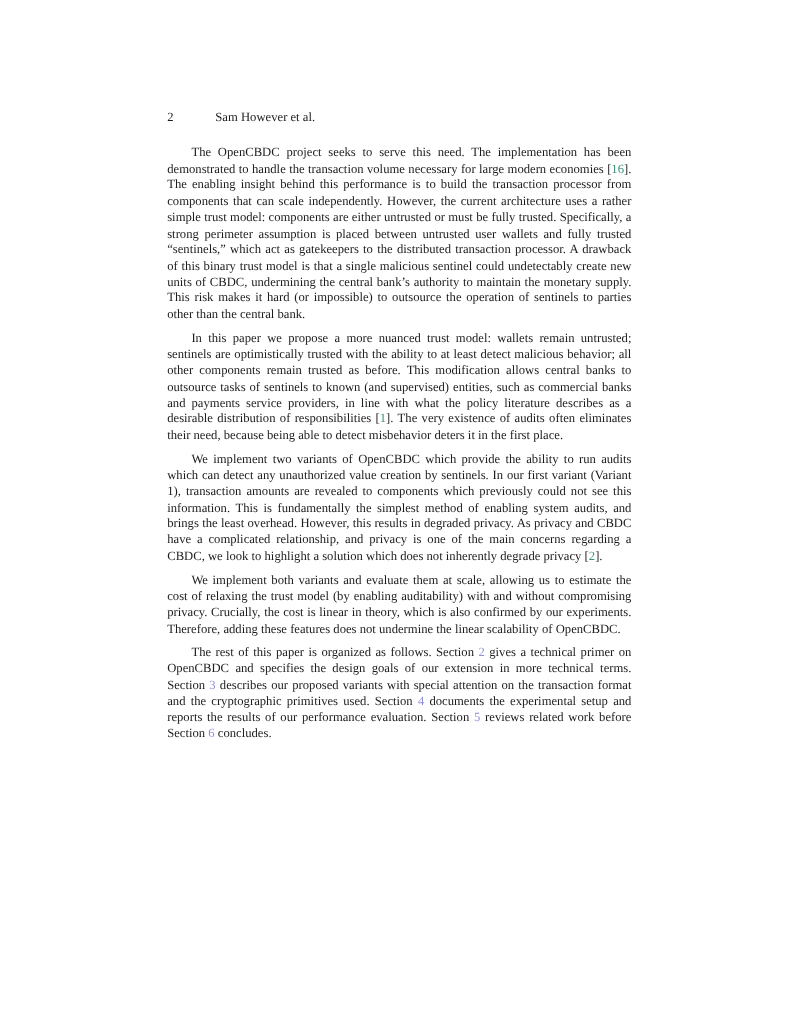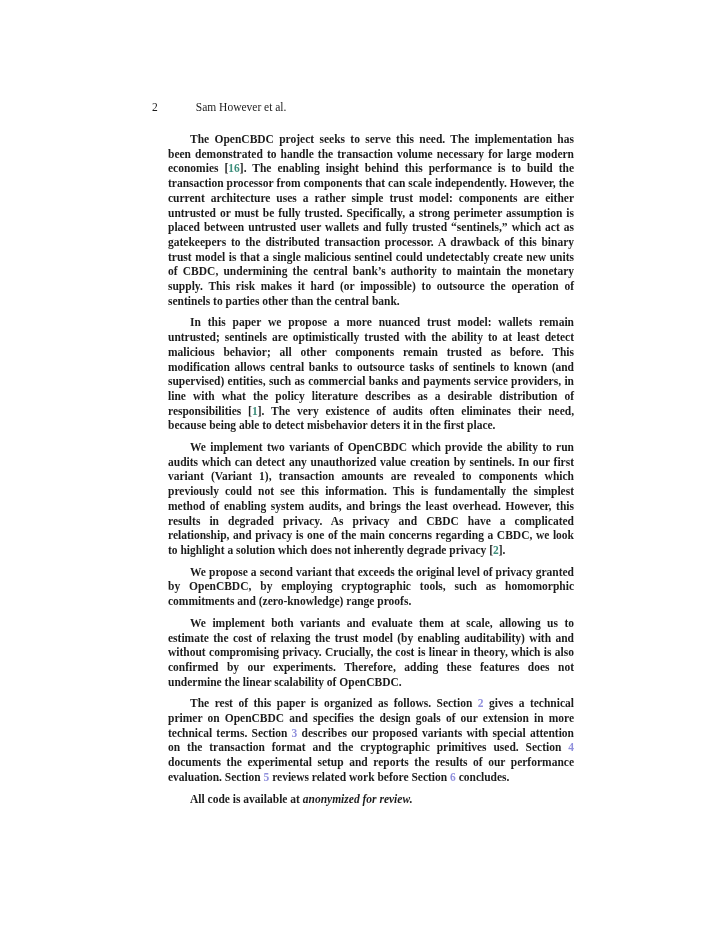--- a/index.html
+++ b/index.html
@@ -36,41 +36,38 @@
     margin-bottom: 18px;
   }
   .running-head .pagenum {
     margin-right: 38px;
   }
   .body-paragraphs p {
     font-size: 11.5px;
     line-height: 14.7px;
     text-align: justify;
     text-indent: 22px;
-    margin: 0 0 7px 16px;
+    margin: 0 0 7px 0;
     color: var(--text);
-    font-weight: bold;
   }
   .seg-text { color: var(--text); }
   .seg-cite { color: var(--cite); }
   .seg-ref  { color: var(--secref); }
   .seg-italic { font-style: italic; }
 </style>
 </head>
 <body>
 
 <div class="page">
   <div class="textblock">
     <div class="running-head">
       <span class="pagenum">2</span>
       <span class="runtitle">Sam However et al.</span>
     </div>
     <div class="body-paragraphs">
         <p><span class="seg-text">The OpenCBDC project seeks to serve this need. The implementation has been demonstrated to handle the transaction volume necessary for large modern economies [</span><span class="seg-cite">16</span><span class="seg-text">]. The enabling insight behind this performance is to build the transaction processor from components that can scale independently. However, the current architecture uses a rather simple trust model: components are either untrusted or must be fully trusted. Specifically, a strong perimeter assumption is placed between untrusted user wallets and fully trusted “sentinels,” which act as gatekeepers to the distributed transaction processor. A drawback of this binary trust model is that a single malicious sentinel could undetectably create new units of CBDC, undermining the central bank’s authority to maintain the monetary supply. This risk makes it hard (or impossible) to outsource the operation of sentinels to parties other than the central bank.</span></p>
         <p><span class="seg-text">In this paper we propose a more nuanced trust model: wallets remain untrusted; sentinels are optimistically trusted with the ability to at least detect malicious behavior; all other components remain trusted as before. This modification allows central banks to outsource tasks of sentinels to known (and supervised) entities, such as commercial banks and payments service providers, in line with what the policy literature describes as a desirable distribution of responsibilities [</span><span class="seg-cite">1</span><span class="seg-text">]. The very existence of audits often eliminates their need, because being able to detect misbehavior deters it in the first place.</span></p>
         <p><span class="seg-text">We implement two variants of OpenCBDC which provide the ability to run audits which can detect any unauthorized value creation by sentinels. In our first variant (Variant 1), transaction amounts are revealed to components which previously could not see this information. This is fundamentally the simplest method of enabling system audits, and brings the least overhead. However, this results in degraded privacy. As privacy and CBDC have a complicated relationship, and privacy is one of the main concerns regarding a CBDC, we look to highlight a solution which does not inherently degrade privacy [</span><span class="seg-cite">2</span><span class="seg-text">].</span></p>
-        <p><span class="seg-text">We propose a second variant that exceeds the original level of privacy granted by OpenCBDC, by employing cryptographic tools, such as homomorphic commitments and (zero-knowledge) range proofs.</span></p>
         <p><span class="seg-text">We implement both variants and evaluate them at scale, allowing us to estimate the cost of relaxing the trust model (by enabling auditability) with and without compromising privacy. Crucially, the cost is linear in theory, which is also confirmed by our experiments. Therefore, adding these features does not undermine the linear scalability of OpenCBDC.</span></p>
         <p><span class="seg-text">The rest of this paper is organized as follows. Section </span><span class="seg-ref">2</span><span class="seg-text"> gives a technical primer on OpenCBDC and specifies the design goals of our extension in more technical terms. Section </span><span class="seg-ref">3</span><span class="seg-text"> describes our proposed variants with special attention on the transaction format and the cryptographic primitives used. Section </span><span class="seg-ref">4</span><span class="seg-text"> documents the experimental setup and reports the results of our performance evaluation. Section </span><span class="seg-ref">5</span><span class="seg-text"> reviews related work before Section </span><span class="seg-ref">6</span><span class="seg-text"> concludes.</span></p>
-        <p><span class="seg-text">All code is available at </span><span class="seg-italic">anonymized for review.</span></p>
       </div>
   </div>
 </div>
 
 </body></html>

